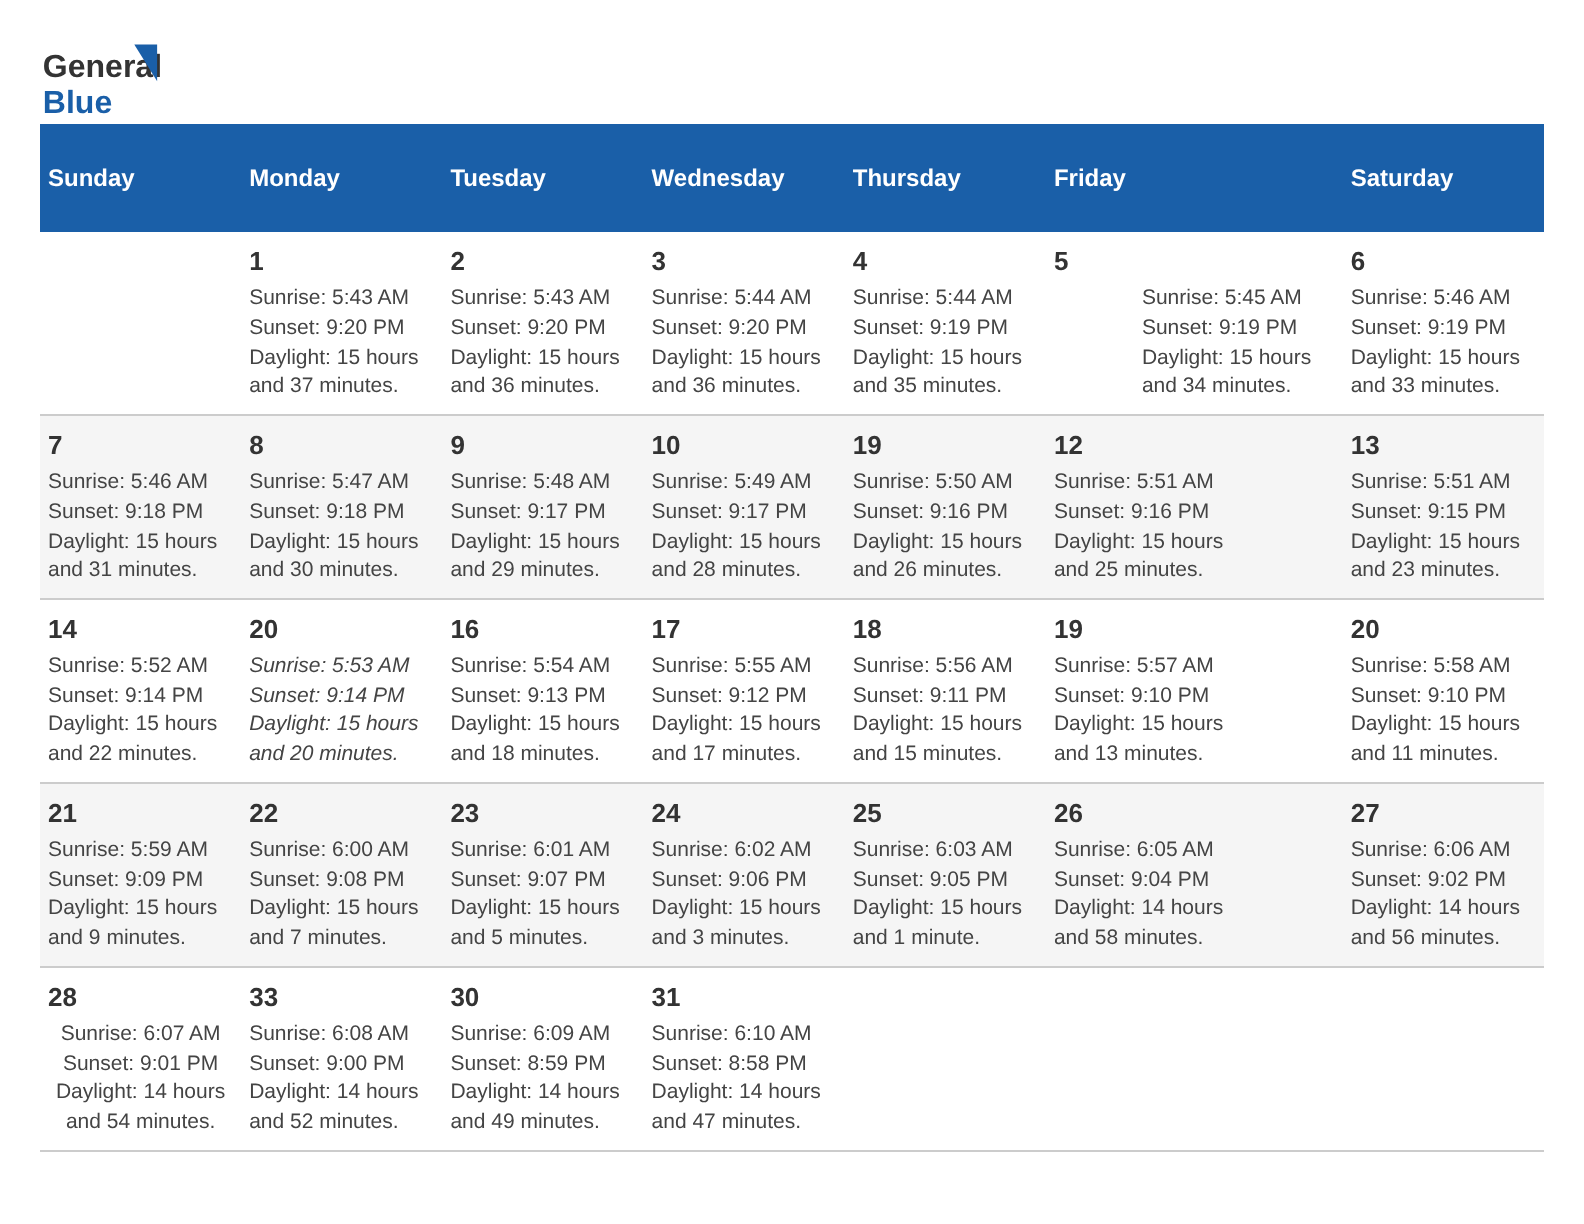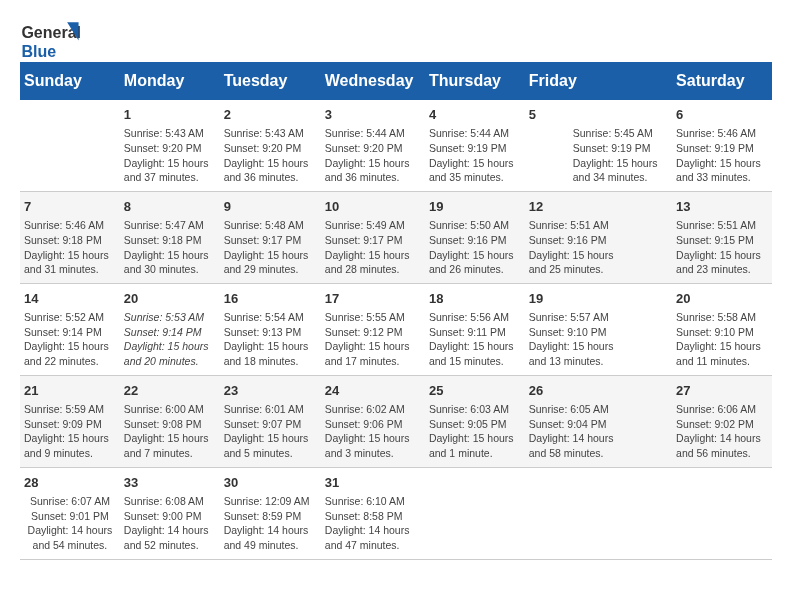--- a/index.html
+++ b/index.html
@@ -34,23 +34,23 @@
       color: #333;
     }
     table {
       width: 100%;
       border-collapse: collapse;
       font-size: 11px;
     }
     thead tr th {
       background-color: #1a5fa8;
       color: #fff;
-      padding: 10px 4px;
+      padding: 20px 4px;
       text-align: left;
-      font-size: 16px;
+      font-size: 12px;
       font-weight: bold;
     }
     tbody tr {
       border-bottom: 1px solid #ccc;
     }
     tbody tr:nth-child(odd) {
       background-color: #fff;
     }
     tbody tr:nth-child(even) {
       background-color: #f5f5f5;
@@ -310,21 +310,21 @@
         </td>
         <td>
           <span class="day-num">33</span>
           <div class="day-info" style="white-space: pre-line;">Sunrise: 6:08 AM
 Sunset: 9:00 PM
 Daylight: 14 hours
 and 52 minutes.</div>
         </td>
         <td>
           <span class="day-num">30</span>
-          <div class="day-info" style="white-space: pre-line;">Sunrise: 12:09 AM
+          <div class="day-info" style="white-space: pre-line;">Sunrise: 6:09 AM
 Sunset: 8:59 PM
 Daylight: 14 hours
 and 49 minutes.</div>
         </td>
         <td>
           <span class="day-num">31</span>
           <div class="day-info" style="white-space: pre-line;">Sunrise: 6:10 AM
 Sunset: 8:58 PM
 Daylight: 14 hours
 and 47 minutes.</div>

